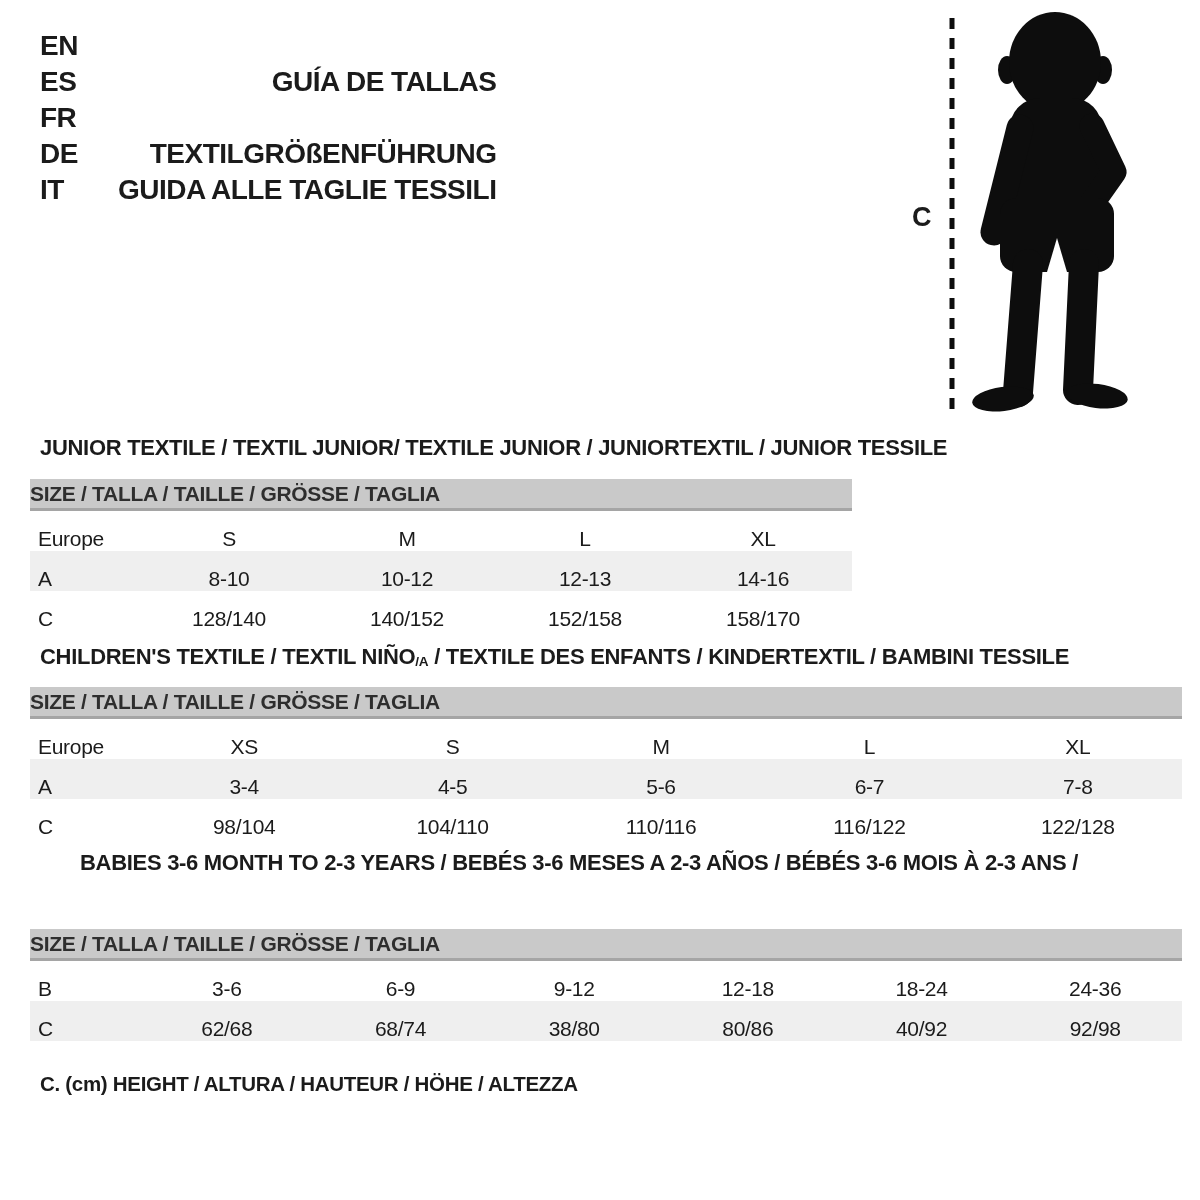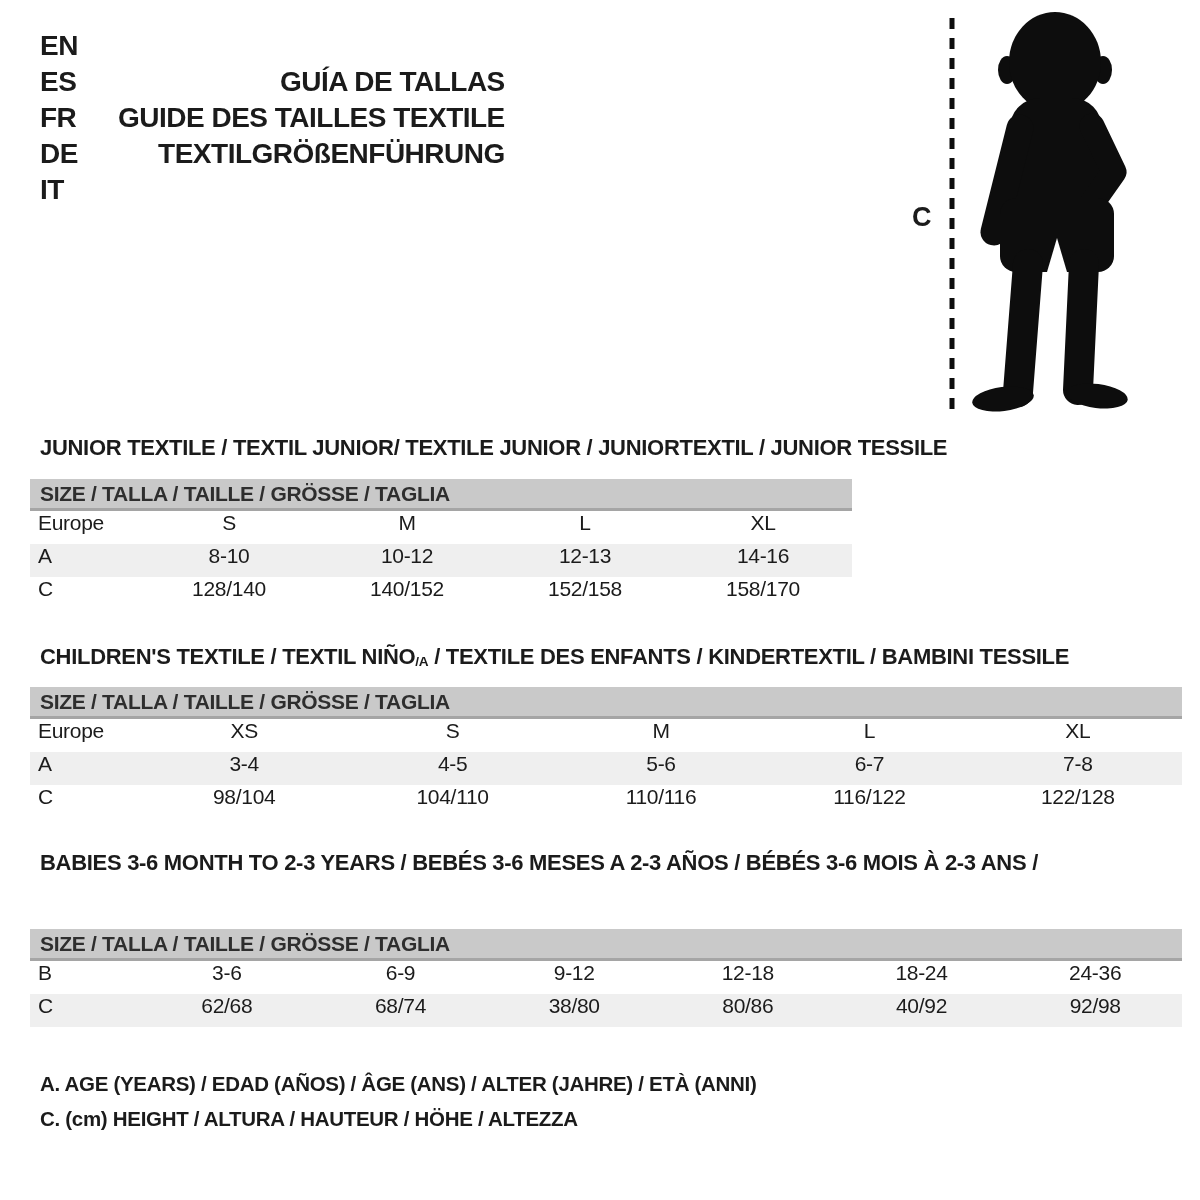--- a/index.html
+++ b/index.html
@@ -45,25 +45,24 @@
   }
   .title-sub { font-size: 0.62em; position: relative; top: 0.14em; }
 
   
   .tbl { position: absolute; left: 30px; }
   .tbl-head {
     height: 29px;
     background: var(--table-header-bg, #c9c9c9);
     border-bottom: 3px solid var(--table-header-border, #a5a5a5);
     display: flex; align-items: center;
-    padding-left: 10px;
     font-weight: bold; font-size: 21px; letter-spacing: -0.3px;
     color: #2e2e2e;
   }
-  .tbl-row { display: flex; height: 33px; align-items: flex-start; font-size: 21px; letter-spacing: -0.3px; }
+  .tbl-row { display: flex; height: 40px; align-items: flex-end; font-size: 21px; letter-spacing: -0.3px; }
   .tbl-body .tbl-row:nth-child(even) { background: var(--row-shaded-bg, #efefef); }
   .row-label { width: 110px; padding-left: 8px; box-sizing: border-box; }
   .cellv { flex: 1; text-align: center; }
 
   
   .footnotes { position: absolute; left: 40px; top: 1066px; }
   .footnote {
     height: 35px; display: flex; align-items: center;
     font-weight: bold; font-size: 20.5px; letter-spacing: -0.3px; white-space: nowrap;
   }
@@ -76,28 +75,28 @@
   <div class="lang-list">
     <div class="lang-row">
       <span class="lang-code">EN</span>
     </div>
     <div class="lang-row">
       <span class="lang-code">ES</span>
       <span class="lang-label">GUÍA DE TALLAS</span>
     </div>
     <div class="lang-row">
       <span class="lang-code">FR</span>
-      <span class="lang-label">GUIDE DES TAILLES TEXTILE</span>
     </div>
     <div class="lang-row">
       <span class="lang-code">DE</span>
       <span class="lang-label">TEXTILGRÖßENFÜHRUNG</span>
     </div>
     <div class="lang-row">
       <span class="lang-code">IT</span>
+      <span class="lang-label">GUIDA ALLE TAGLIE TESSILI</span>
     </div>
   </div>
 
   <div class="figure">
     <svg viewBox="0 0 300 430" aria-hidden="true">
       <line class="measure-line" x1="52" y1="18" x2="52" y2="418"></line>
       <g>
         <ellipse class="sil-fill" cx="107" cy="70" rx="9" ry="14"></ellipse>
         <ellipse class="sil-fill" cx="203" cy="70" rx="9" ry="14"></ellipse>
         <ellipse class="sil-fill" cx="155" cy="62" rx="46" ry="50"></ellipse>
@@ -173,21 +172,21 @@
         <span class="row-label">C</span>
         <span class="cellv">98/104</span>
         <span class="cellv">104/110</span>
         <span class="cellv">110/116</span>
         <span class="cellv">116/122</span>
         <span class="cellv">122/128</span>
       </div>
     </div>
   </div>
 
-  <div class="section-title" style="top:843px; line-height:40px;">
+  <div class="section-title" style="top:843px; line-height:40px;margin-left:40px;">
     <div>BABIES 3-6 MONTH TO 2-3 YEARS / BEBÉS 3-6 MESES A 2-3 AÑOS / BÉBÉS 3-6 MOIS À 2-3 ANS /</div>
   </div>
   <div class="tbl" style="top:929px; width:1152px;">
     <div class="tbl-head">
       <span>SIZE / TALLA / TAILLE / GRÖSSE / TAGLIA</span>
     </div>
     <div class="tbl-body">
       <div class="tbl-row">
         <span class="row-label">B</span>
         <span class="cellv">3-6</span>
@@ -203,17 +202,16 @@
         <span class="cellv">68/74</span>
         <span class="cellv">38/80</span>
         <span class="cellv">80/86</span>
         <span class="cellv">40/92</span>
         <span class="cellv">92/98</span>
       </div>
     </div>
   </div>
 
   <div class="footnotes">
-    <div class="footnote">A. AGE (YEARS) / EDAD (AÑOS) / ÂGE (ANS) / ALTER (JAHRE) / ETÀ (ANNI)</div>
     <div class="footnote">C. (cm) HEIGHT / ALTURA / HAUTEUR / HÖHE / ALTEZZA</div>
   </div>
 
 </div>
 
 </body></html>

